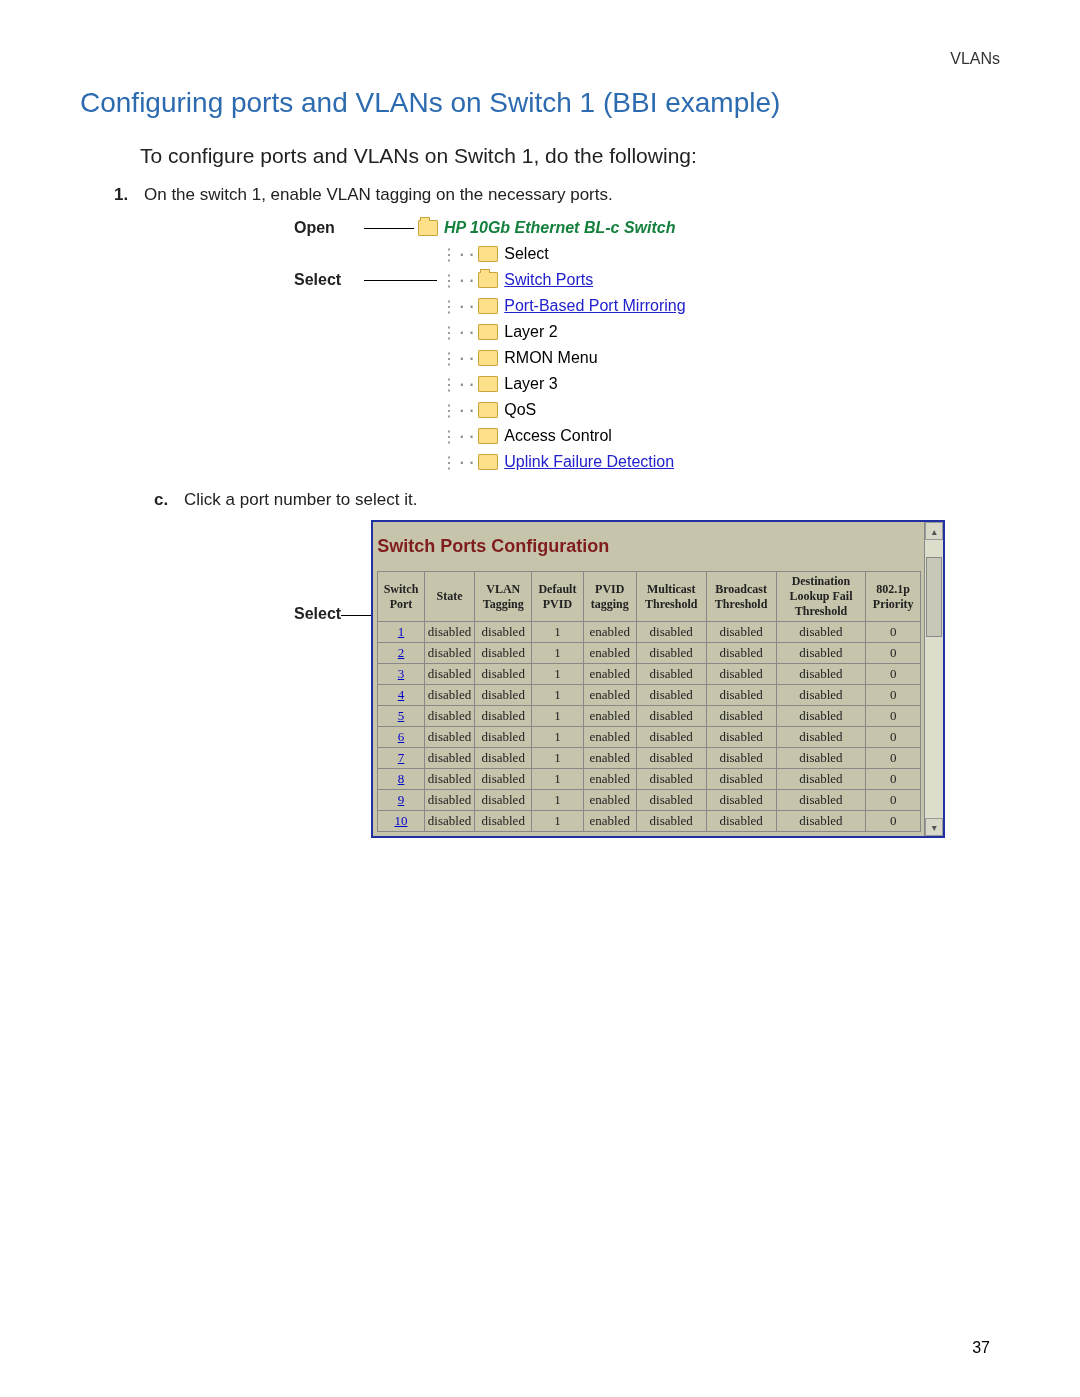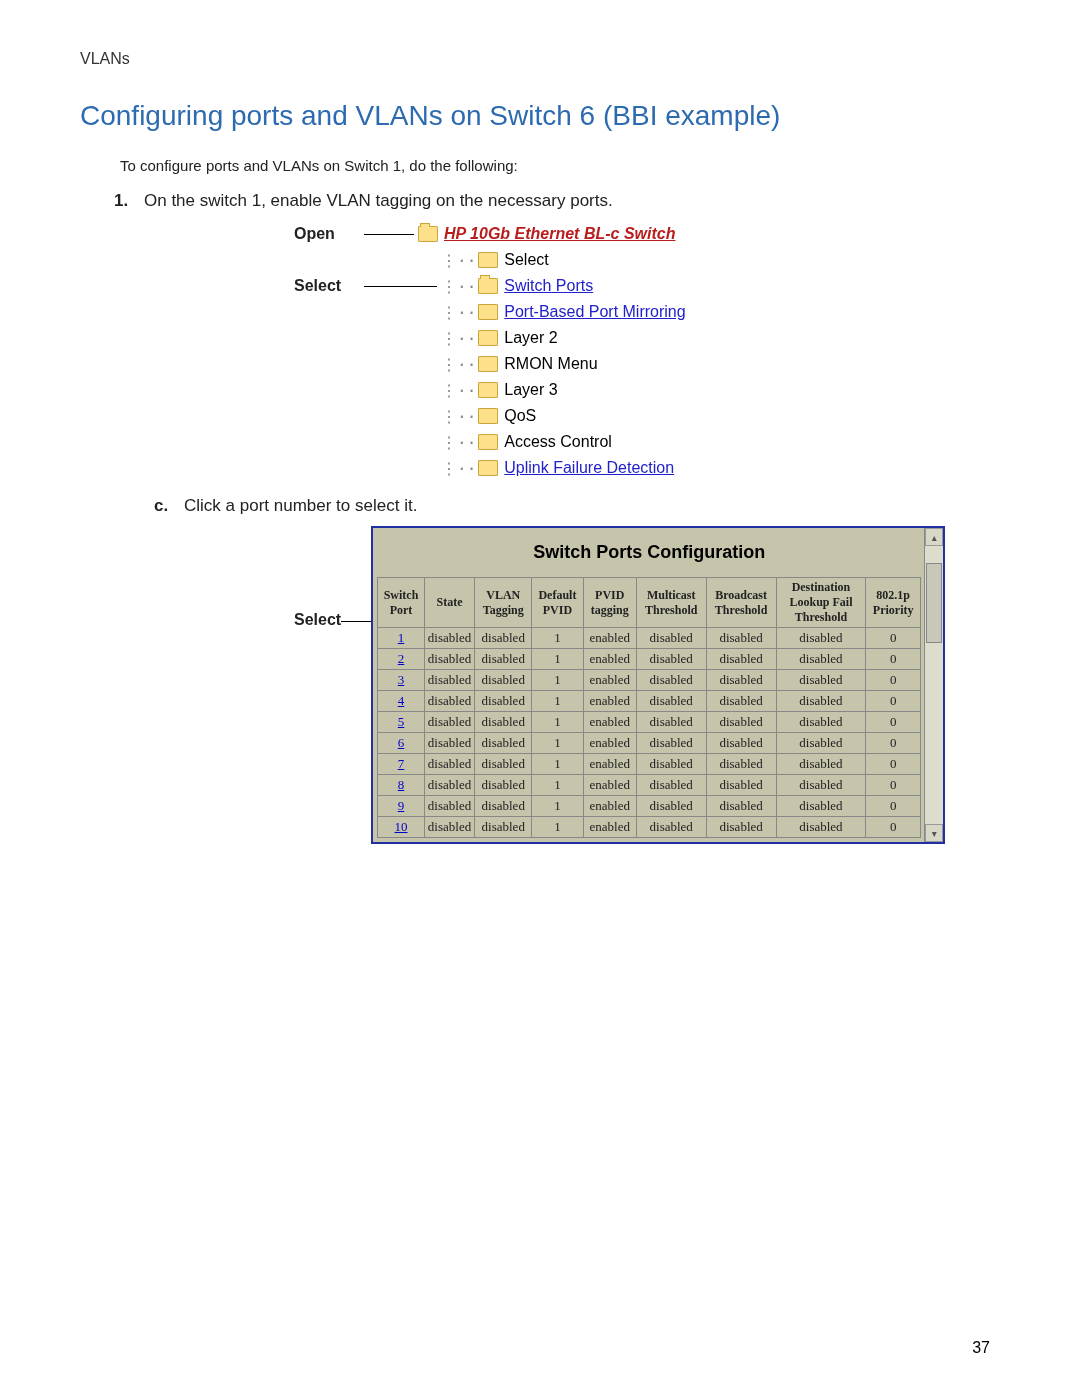--- a/index.html
+++ b/index.html
@@ -12,35 +12,36 @@
     position: relative;
   }
   .page {
     padding: 50px 80px 40px 80px;
     box-sizing: border-box;
     width: 100%;
     height: 100%;
     position: relative;
   }
   .header-right {
+    text-align: right;
     font-size: 16px;
     color: #333;
-    margin-bottom: 32px;
+    margin-bottom: 19px;
   }
   .section-title {
     font-size: 28px;
     font-weight: 400;
     color: #2d6bb0;
     margin-bottom: 25px;
     font-family: Arial, sans-serif;
   }
   .body-text {
-    font-size: 15px;
+    font-size: 21px;
     color: #222;
-    margin-left: 40px;
+    margin-left: 60px;
     margin-bottom: 10px;
   }
   ol.main-list {
     margin-left: 64px;
     padding: 0;
     font-size: 17px;
     color: #222;
   }
   ol.main-list > li {
     margin-bottom: 8px;
@@ -113,22 +114,21 @@
     position: absolute;
     top: -4px;
     left: 1px;
     width: 8px;
     height: 3px;
     background: #ffe08a;
     border: 1px solid #c9a53b;
     border-bottom: none;
   }
   .tree-link {
-    color: #b91c1c;
-    text-decoration: underline;
+    color: #15803d;
     font-weight: bold;
     font-style: italic;
   }
   .tree-link-plain {
     color: #2020cc;
     text-decoration: underline;
   }
   .tree-text {
     color: #000;
   }
@@ -193,22 +193,21 @@
     height: 80px;
     background: #c8c8b8;
     border: 1px solid #888;
     box-sizing: border-box;
   }
   .table-inner {
     margin-right: 18px;
     padding: 6px 4px 4px 4px;
   }
   .table-title {
-    text-align: center;
-    color: #000000;
+    color: #7f1d1d;
     font-weight: bold;
     font-size: 18px;
     padding: 8px 0 14px 0;
   }
   table.ports {
     border-collapse: collapse;
     width: 100%;
     font-size: 13px;
     font-family: "Times New Roman", serif;
   }
@@ -232,21 +231,21 @@
     right: 90px;
     font-size: 16px;
   }
 </style>
 </head>
 <body>
 
 <div class="page">
   <div class="header-right">VLANs</div>
 
-  <div class="section-title">Configuring ports and VLANs on Switch 6 (BBI example)</div>
+  <div class="section-title">Configuring ports and VLANs on Switch 1 (BBI example)</div>
 
   <div class="body-text">To configure ports and VLANs on Switch 1, do the following:</div>
 
   <ol class="main-list">
     <li data-num="1">
       <span>On the switch 1, enable VLAN tagging on the necessary ports.</span>
 
       
       <div class="tree-figure">
         <div class="tree-row">

